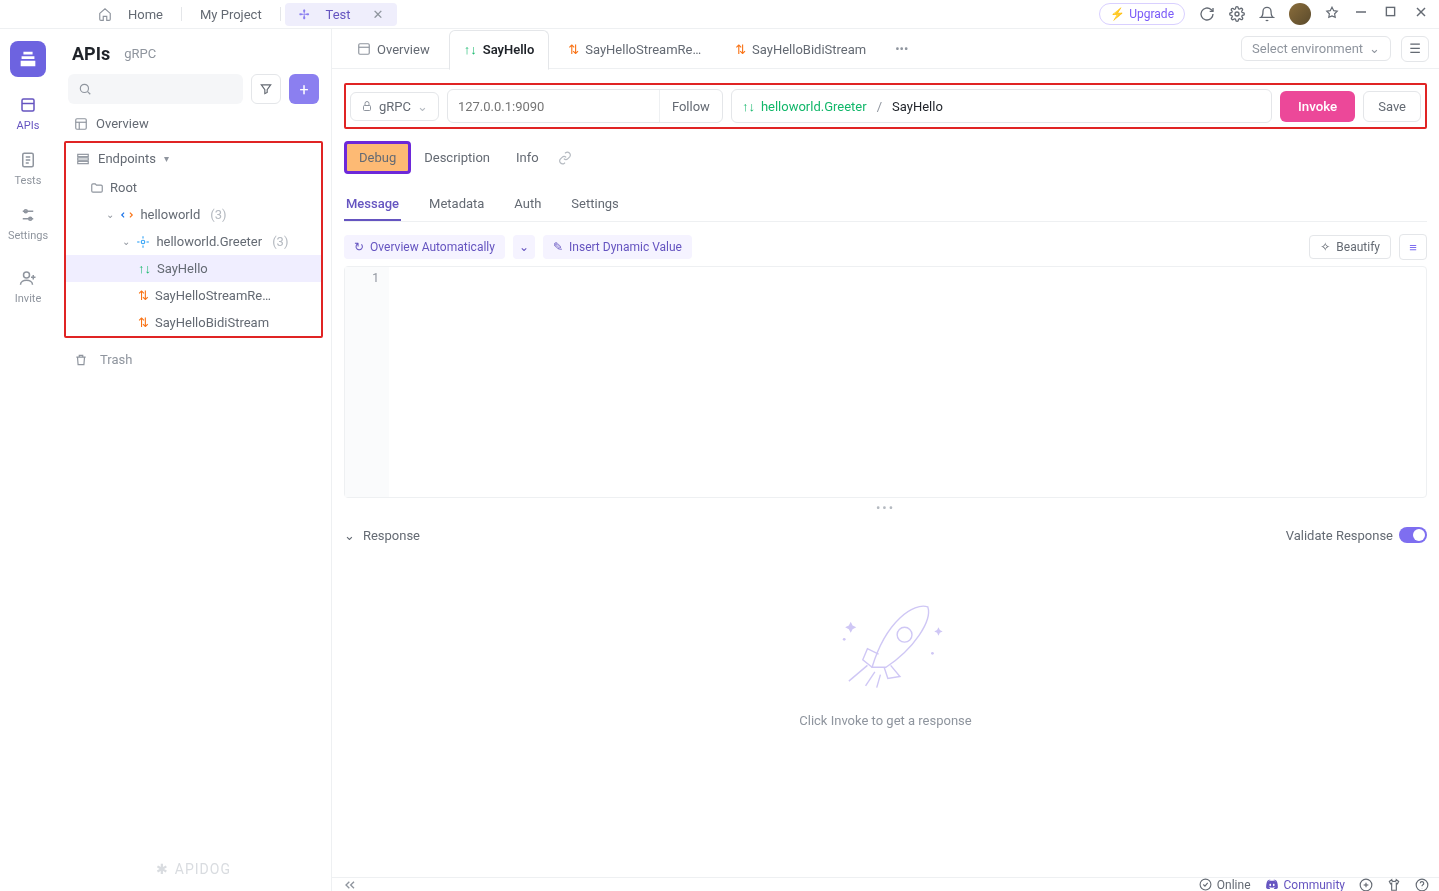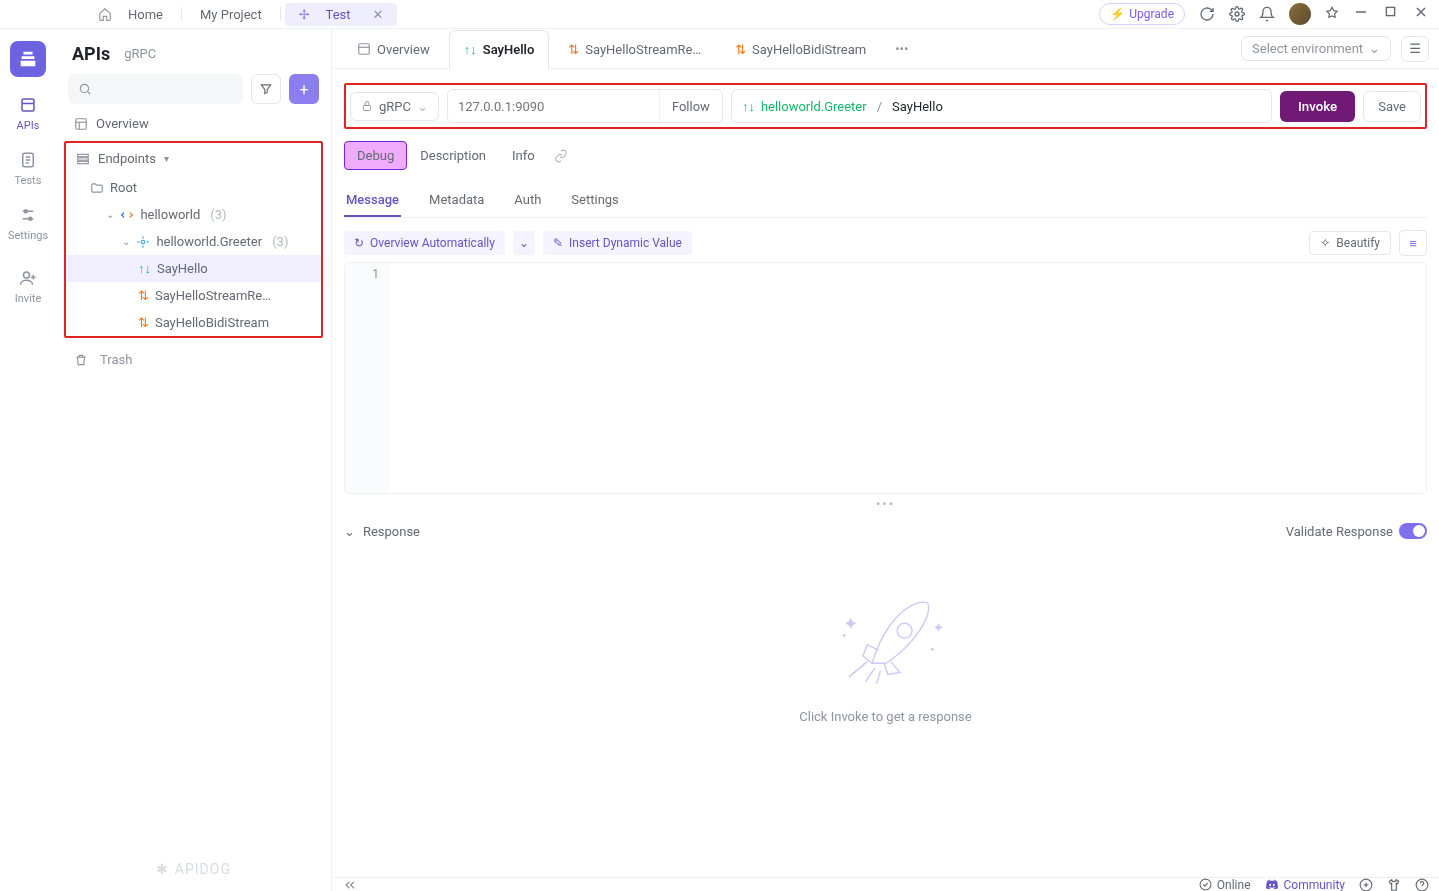--- a/index.html
+++ b/index.html
@@ -64,26 +64,26 @@
 
 .reqwrap{margin:14px 12px 0 12px;border:2px solid #e02424;border-radius:2px;padding:4px}
 .reqbar{display:flex;align-items:center;gap:8px}
 .rb-proto{border:1px solid #e4e6e9;border-radius:6px;padding:6px 10px;display:flex;align-items:center;gap:6px;color:#646a73;cursor:pointer}
 .rb-url{flex:0 0 276px;border:1px solid #e4e6e9;border-radius:6px;height:34px;display:flex;align-items:center}
 .rb-url input{border:none;outline:none;flex:1;padding:0 10px;color:#8f959e;font-size:13px;background:transparent}
 .rb-follow{padding:0 12px;color:#646a73;cursor:pointer;border-left:1px solid #eef0f2;height:100%;display:flex;align-items:center}
 .rb-meth{flex:1;border:1px solid #e4e6e9;border-radius:6px;height:34px;display:flex;align-items:center;padding:0 10px;gap:6px}
 .rb-meth .svc{color:#12b76a}
 .rb-meth .sep{color:#8f959e;margin:0 4px}
-.rb-invoke{background:#701a75;color:#fff;border:none;border-radius:6px;padding:8px 18px;font-weight:500;cursor:pointer}
+.rb-invoke{background:#ec4899;color:#fff;border:none;border-radius:6px;padding:8px 18px;font-weight:500;cursor:pointer}
 .rb-save{border:1px solid #e4e6e9;border-radius:6px;padding:7px 14px;color:#646a73;cursor:pointer}
 
 .pillbar{display:flex;align-items:center;gap:0;margin:12px 12px 0 12px}
 .pill{padding:6px 12px;color:#646a73;cursor:pointer;border:1px solid transparent;border-radius:4px}
-.pill.active{border:1px solid #6d28d9;background:#f0abfc}
+.pill.active{border:3px solid #6d28d9;background:#fdba74}
 .pill-link{color:#b5bac1;margin-left:6px;cursor:pointer}
 
 .subtabbar{display:flex;gap:26px;margin:14px 12px 0 12px;border-bottom:1px solid #eef0f2}
 .subtab{padding:8px 2px;color:#646a73;cursor:pointer;border-bottom:2px solid transparent}
 .subtab.active{color:#6554c0;border-bottom-color:#6554c0;font-weight:500}
 
 .edbar{display:flex;align-items:center;gap:8px;margin:12px 12px 0 12px}
 .ed-btn{display:flex;align-items:center;gap:6px;background:#f5f3ff;color:#6554c0;border-radius:4px;padding:5px 10px;cursor:pointer;font-size:12px}
 .ed-btn.plain{background:#f5f3ff}
 .ed-spacer{flex:1}

